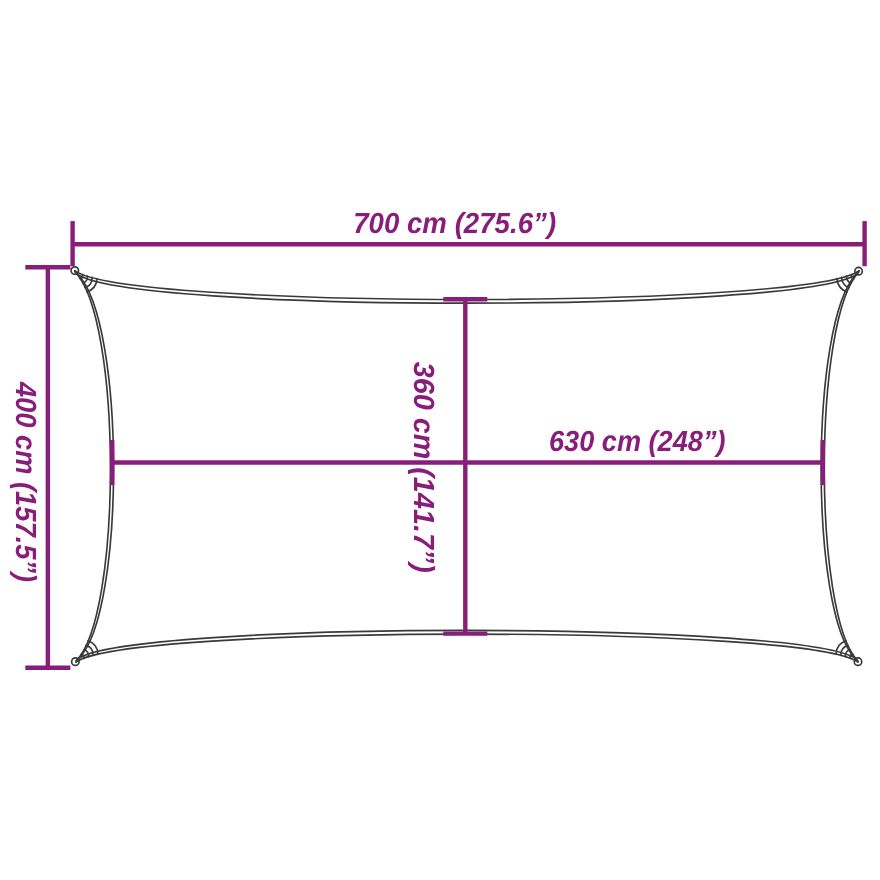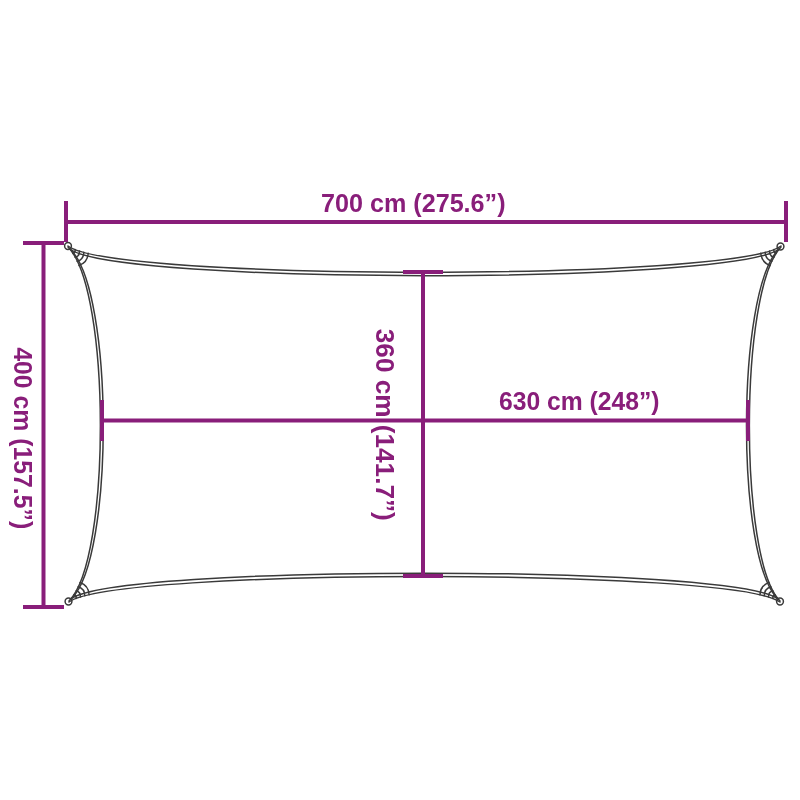--- a/index.html
+++ b/index.html
@@ -1,16 +1,16 @@
 <!DOCTYPE html>
 <html><head>
 <meta charset="utf-8">
 <style>
   html,body{margin:0;padding:0;background:#ffffff;}
-  .wrap{width:800px;height:800px;position:relative;background:#4d7c0f;}
+  .wrap{width:800px;height:800px;position:relative;background:#4d7c0f;font-style:italic;}
   text{font-family:"Liberation Sans",sans-serif;font-weight:bold;fill:#891E7A;}
 </style>
 </head>
 <body>
 <div class="wrap">
 <svg width="800" height="800" viewBox="0 0 800 800" xmlns="http://www.w3.org/2000/svg">
 
   <rect x="0" y="0" width="800" height="800" fill="#ffffff"></rect>
 
   <g stroke="#3a3a3a" stroke-width="1.5" fill="none" stroke-linecap="round">

